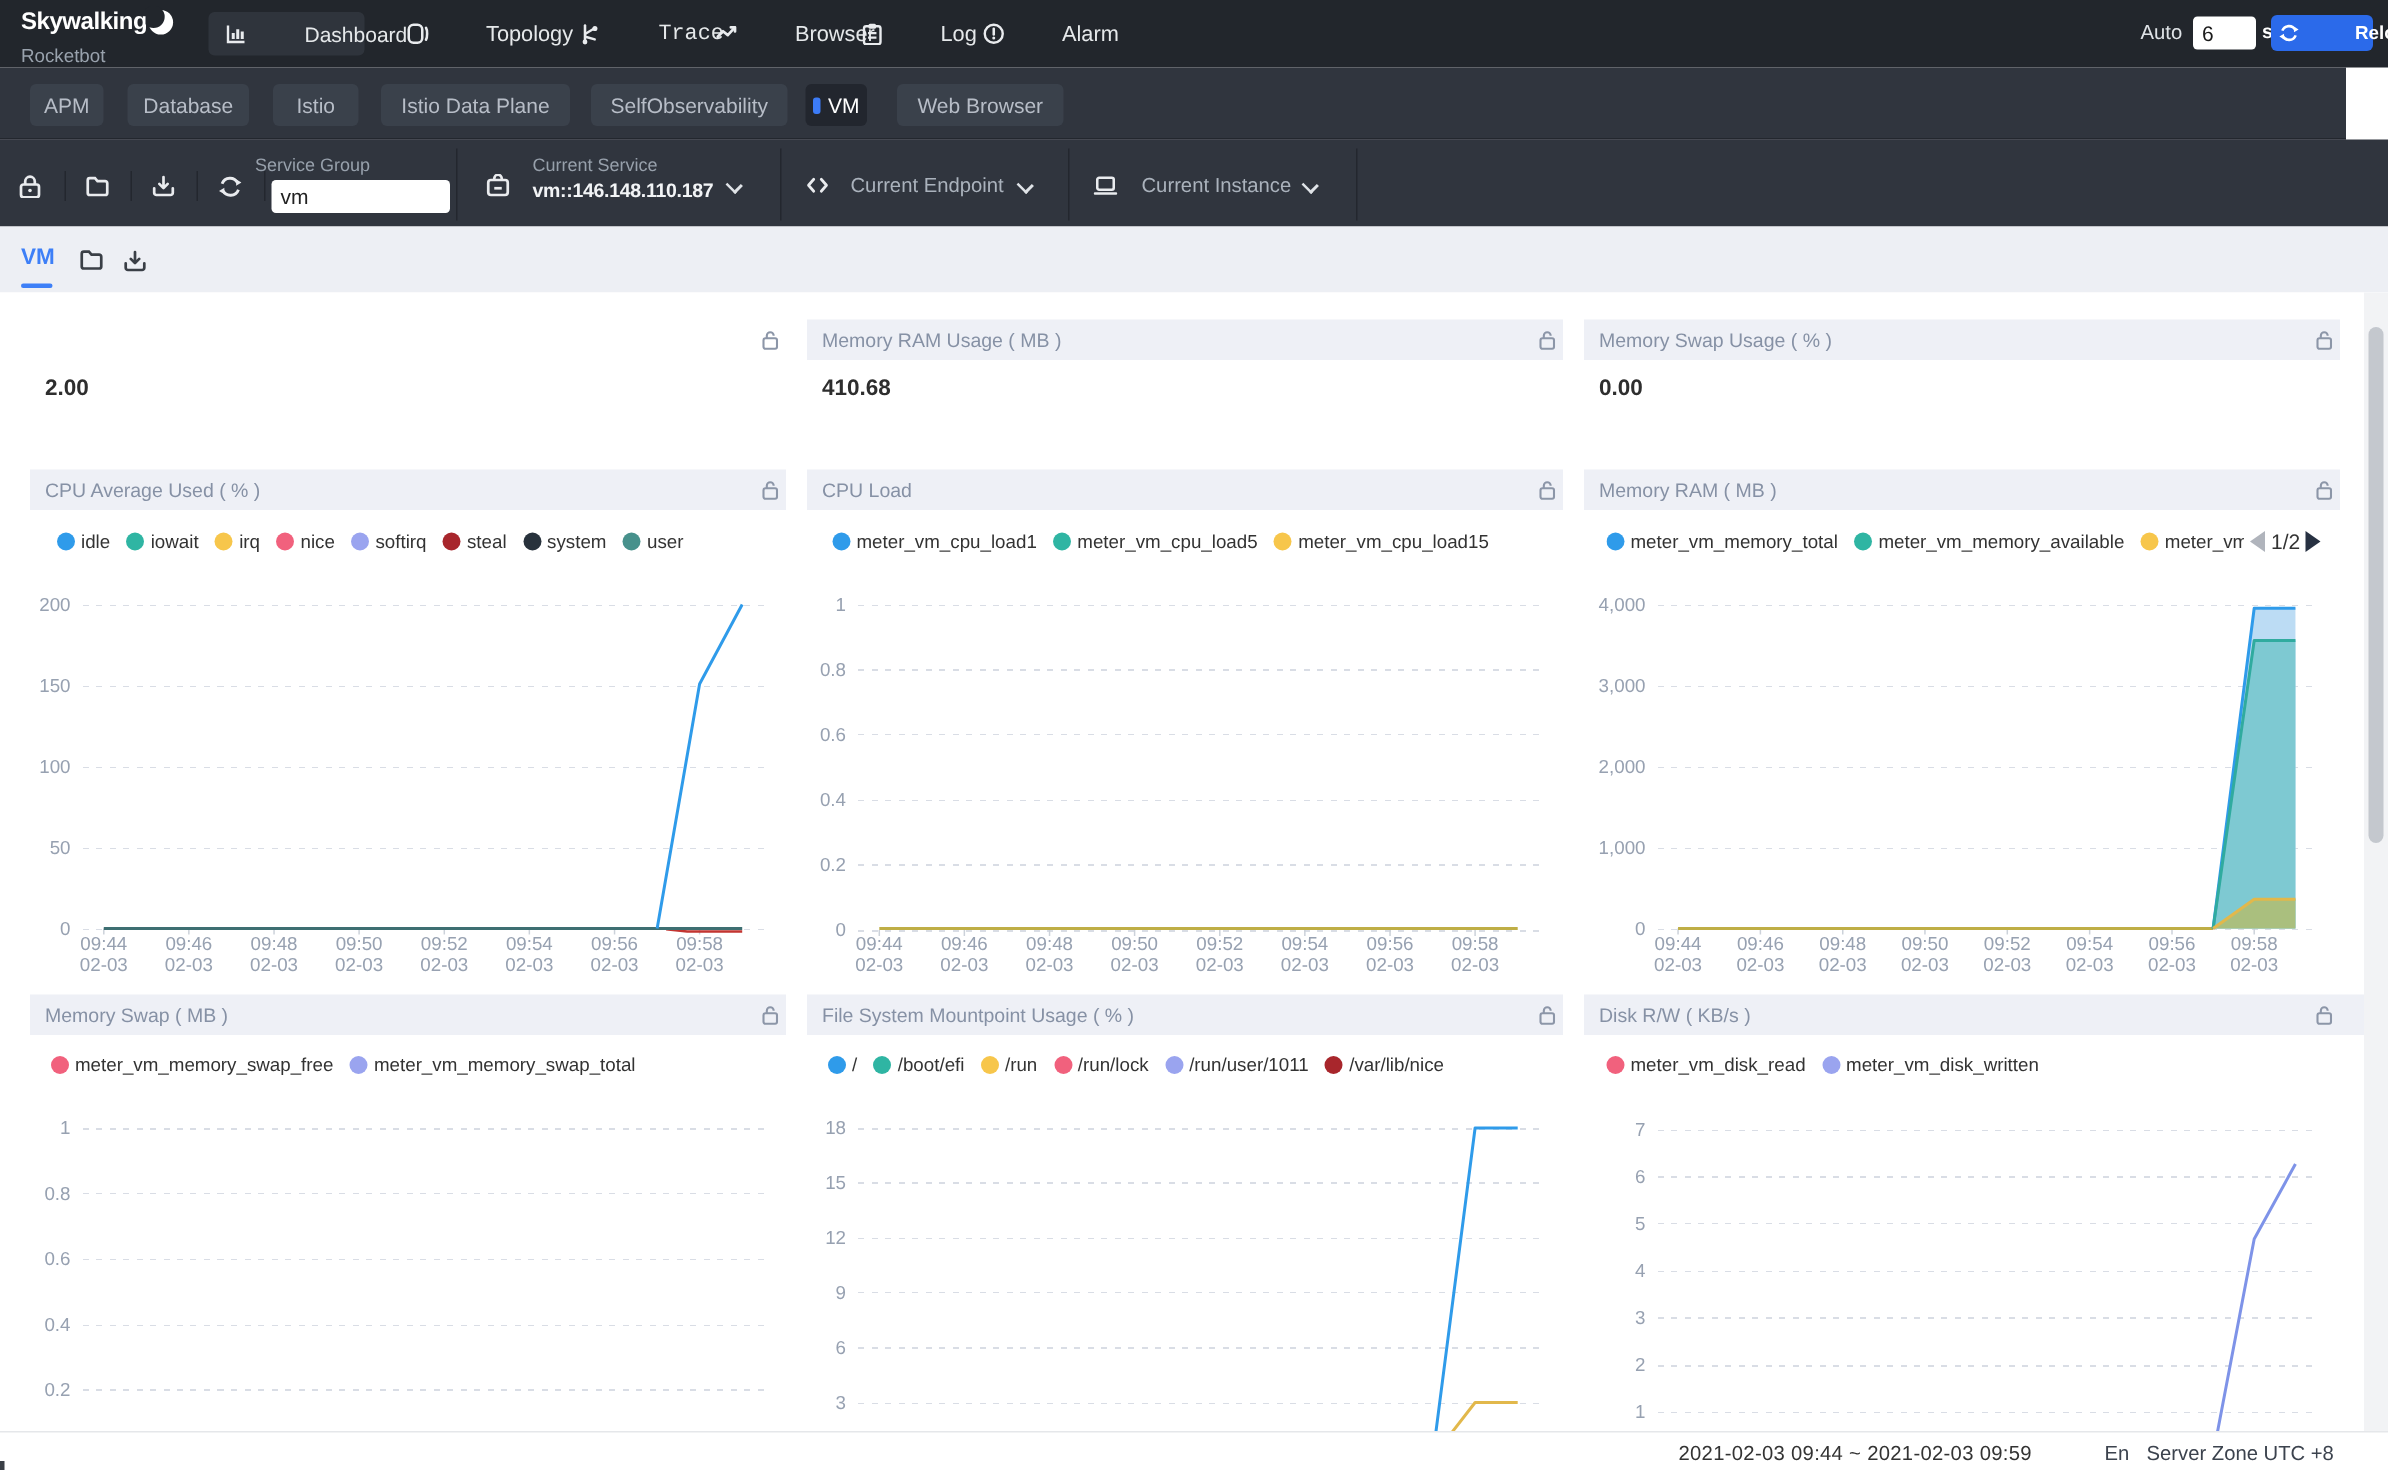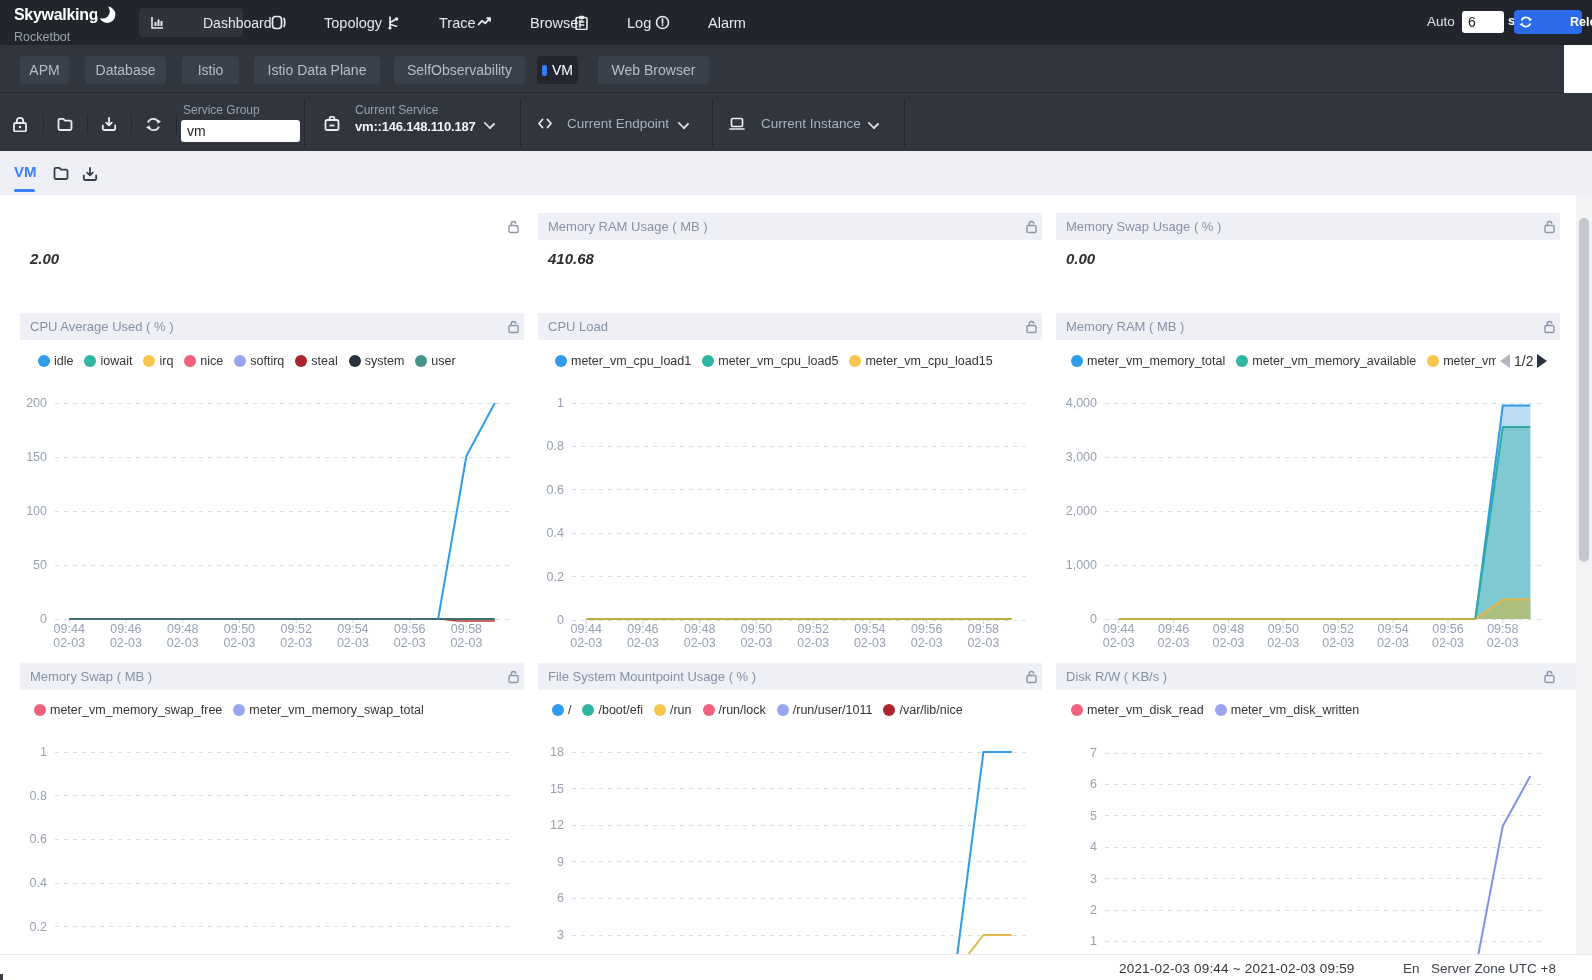--- a/index.html
+++ b/index.html
@@ -11,21 +11,21 @@
 #toolbar{position:absolute;left:0;top:93px;width:1592px;height:58px;background:#30353e;}
 #pagetabs{position:absolute;left:0;top:151px;width:1592px;height:44px;background:#edeff4;}
 #content{position:absolute;left:0;top:195px;width:1592px;height:759px;background:#fff;overflow:hidden;}
 #footer{position:absolute;left:0;top:954px;width:1592px;height:26px;background:#fff;border-top:1px solid #e5e7ea;}
 .pill{position:absolute;top:11px;height:28px;border-radius:4px;background:#3a414b;color:#b7bdc7;font-size:14px;line-height:28px;text-align:center;}
 .navitem{position:absolute;top:0;height:45px;display:flex;align-items:center;color:#e5e8ea;font-size:14.5px;gap:32px;}
 .sep{position:absolute;width:1px;background:#23272e;}
 .lbl{position:absolute;font-size:12px;color:#97a0ab;}
 .hdr{position:absolute;height:27px;background:#eef0f6;color:#8691a5;font-size:13px;line-height:27px;}
 .hdr span{margin-left:10px;}
-.val{position:absolute;font-size:15px;font-weight:bold;color:#2e2e2e;font-style:italic;}
+.val{position:absolute;font-size:15px;font-weight:bold;color:#2e2e2e;}
 .leg{position:absolute;display:flex;align-items:center;font-size:12.5px;color:#333;}
 .leg .it{display:flex;align-items:center;margin-right:11px;white-space:nowrap;}
 .leg .dot{width:12px;height:12px;border-radius:50%;margin-right:4px;flex:0 0 auto;}
 .chev{display:inline-block;width:9px;height:9px;border-right:2px solid #dfe3e7;border-bottom:2px solid #dfe3e7;transform:rotate(45deg) scale(1,0.82);}
 </style></head><body>
 <div id="page">
 
 <div id="nav">
 <div class="abs" style="left:14px;top:3px;width:200px;height:42px;">
 <span style="position:absolute;left:0;top:3px;font-size:16px;font-weight:bold;color:#fff;letter-spacing:-0.3px;text-align:right;">Skywalking</span>
@@ -53,21 +53,21 @@
         <span style="margin-left:6px;">Topology</span>
       </div>
 <div class="navitem" style="left:386px;">
         <svg class="abs" style="position:static;" width="15" height="15" viewBox="0 0 15 15" fill="none">
           <path d="M4 2v11" stroke="#e9ebee" stroke-width="1.7" stroke-linecap="round"></path>
           <circle cx="4" cy="13" r="1.6" fill="#e9ebee"></circle>
           <path d="M4.3 7.5l5-3" stroke="#e9ebee" stroke-width="1.6" stroke-linecap="round"></path>
           <circle cx="10.6" cy="4" r="1.7" fill="#e9ebee"></circle>
           <path d="M4.3 9.5l6.2 1.8" stroke="#e9ebee" stroke-width="1.6" stroke-linecap="round"></path>
         </svg>
-        <span style="margin-left:6px;">Trace</span>
+        <span style="margin-left:6px;font-family:Liberation Mono, monospace;">Trace</span>
       </div>
 <div class="navitem" style="left:477px;">
         <svg class="abs" style="position:static;" width="15" height="15" viewBox="0 0 15 15" fill="none">
           <path d="M1.5 9.5L5 5.8l3.2 2.6 4.6-5" stroke="#e9ebee" stroke-width="1.8" fill="none" stroke-linecap="round" stroke-linejoin="round"></path>
           <path d="M10.2 3.2h2.8v2.8" stroke="#e9ebee" stroke-width="1.8" fill="none" stroke-linecap="round" stroke-linejoin="round"></path>
         </svg>
         <span style="margin-left:6px;">Browser</span>
       </div>
 <div class="navitem" style="left:574px;">
         <svg class="abs" style="position:static;" width="15" height="15" viewBox="0 0 15 15" fill="none">
@@ -129,21 +129,21 @@
       <polygon points="4.4,13.4 1.0,11.4 4.6,9.2" fill="#e9ebee"></polygon>
     </svg>
 <div class="sep" style="left:43px;top:114px;height:20px;"></div>
 <div class="sep" style="left:87px;top:114px;height:20px;"></div>
 <div class="sep" style="left:131px;top:114px;height:20px;"></div>
 <div class="sep" style="left:176px;top:114px;height:20px;"></div>
 <div class="sep" style="left:304px;top:99px;height:48px;"></div>
 <div class="sep" style="left:520px;top:99px;height:48px;"></div>
 <div class="sep" style="left:712px;top:99px;height:48px;"></div>
 <div class="sep" style="left:904px;top:99px;height:48px;"></div>
-<span class="lbl" style="left:183px;top:103px;">Service Group</span>
+<span class="lbl" style="left:170px;top:103px;">Service Group</span>
 <div class="abs" style="left:181px;top:120px;width:119px;height:22px;background:#fff;border-radius:3px;">
       <span style="position:absolute;left:6px;top:3px;font-size:14px;color:#222;">vm</span>
     </div>
 <svg class="abs" style="left:324px;top:116px;" width="16" height="16" viewBox="0 0 16 16" fill="none">
       <rect x="1.5" y="4" width="13" height="10" rx="1.8" stroke="#e9ebee" stroke-width="1.8" fill="none"></rect>
       <path d="M5.5 4V3a2.5 2.5 0 015 0v1" stroke="#e9ebee" stroke-width="1.8" fill="none"></path>
       <path d="M5.5 9.5h5" stroke="#e9ebee" stroke-width="1.8"></path>
     </svg>
 <span class="lbl" style="left:355px;top:103px;">Current Service</span>
 <span class="abs" style="left:355px;top:119px;font-size:13px;font-weight:bold;color:#f2f4f6;letter-spacing:-0.2px;">vm::146.148.110.187</span>

